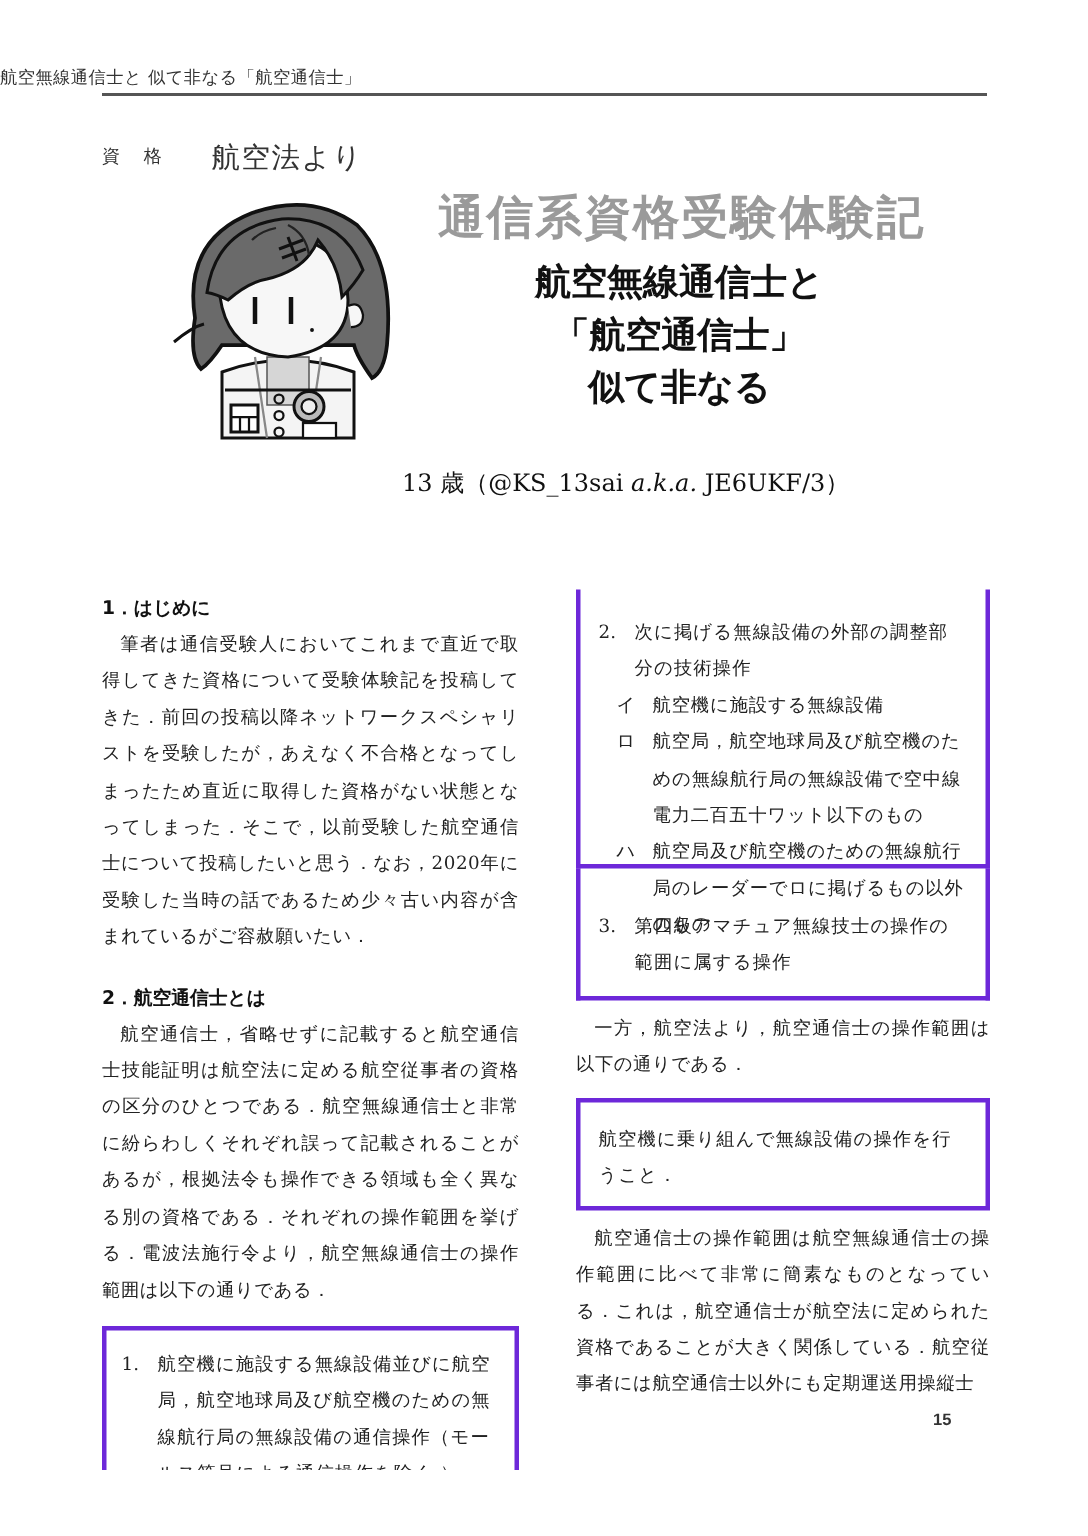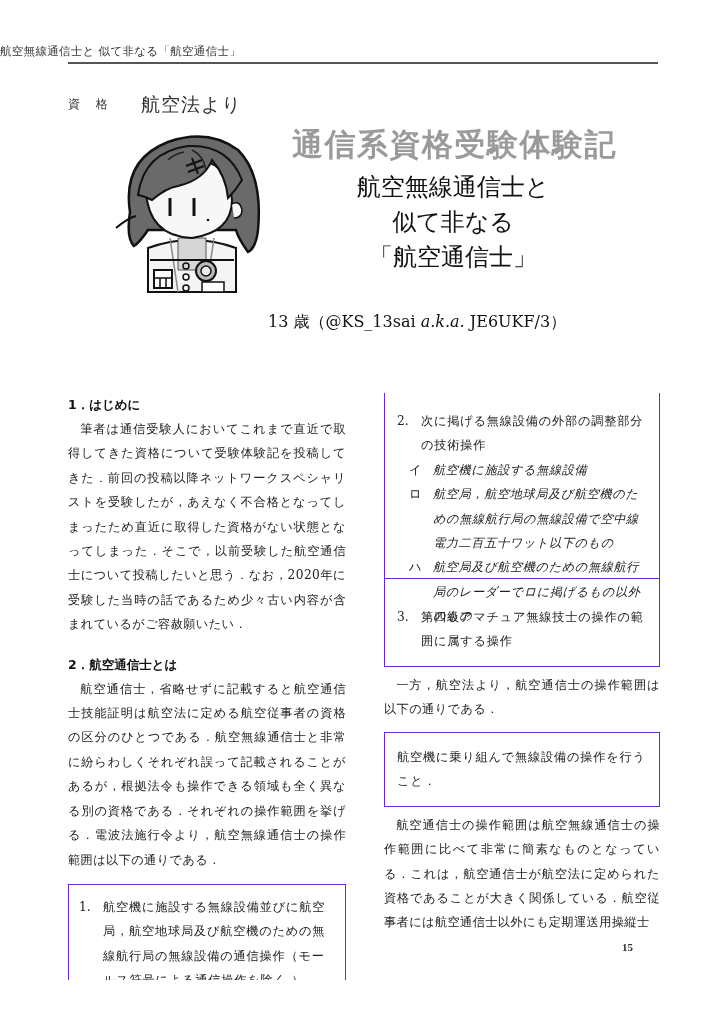--- a/index.html
+++ b/index.html
@@ -20,21 +20,21 @@
   .qual-name {
     position: absolute; left: 141px; top: 92px; font-size: 19px; color: #333; letter-spacing: 1px;
   }
 
   .series-title {
     position: absolute; left: 292px; top: 124px; font-size: 31px; font-weight: bold;
     color: #9a9a9a; letter-spacing: 1.5px; white-space: nowrap;
   }
   .main-title {
     position: absolute; left: 348px; top: 170px; width: 210px; text-align: center;
-    font-size: 24px; font-weight: normal; line-height: 35px; color: #111;
+    font-size: 24px; font-weight: bold; line-height: 35px; color: #111;
   }
   .byline {
     position: absolute; left: 268px; top: 312px; font-size: 16px; color: #111; white-space: nowrap;
   }
   .byline i { font-style: italic; }
 
   .avatar {
     position: absolute; left: 108px; top: 120px; width: 165px; height: 175px;
   }
 
@@ -44,34 +44,34 @@
   .col-left { left: 68px; top: 393px; width: 278px; }
   .col-right { left: 384px; top: 393px; width: 276px; }
 
   .sec-head {
     font-family: "DejaVu Sans", "Liberation Sans", sans-serif; font-weight: bold;
     font-size: 12.5px; line-height: 24px; color: #111;
   }
   .para { text-indent: 1em; text-align: justify; letter-spacing: 0.4px; }
 
   .box {
-    border: 1px solid #6d28d9; padding: 8px 12px; font-size: 12.2px; line-height: 24.4px;
+    border: 3px solid #6d28d9; padding: 8px 12px; font-size: 12.2px; line-height: 24.4px;
   }
   .box-open-bottom { border-bottom: none; }
   .box-open-top { border-top: none; }
 
   .list-item { display: flex; }
   .list-item .num { width: 24px; flex: 0 0 24px; }
   .list-item .txt { flex: 1; letter-spacing: 0.8px; }
   .sub-item { display: flex; padding-left: 12px; }
   .sub-item .kana { width: 24px; flex: 0 0 24px; }
-  .sub-item .txt { flex: 1; letter-spacing: 0.6px; font-style: italic; }
+  .sub-item .txt { flex: 1; letter-spacing: 0.6px; }
 
   .page-number {
-    position: absolute; left: 622px; top: 941px; font-family: Liberation Serif, serif;
+    position: absolute; left: 622px; top: 941px; font-family: Liberation Sans, sans-serif;
     font-size: 11px; font-weight: bold; color: #333;
   }
 </style>
 </head>
 <body>
 
 <div class="running-head">航空無線通信士と 似て非なる「航空通信士」</div>
 <div class="head-rule"></div>
 
 <div class="qual-label">資 格</div>
@@ -108,22 +108,22 @@
     <circle cx="100" cy="100" r="1.3" fill="#111"></circle>
 
     <path d="M8 108 Q20 98 28 96" stroke="#111" stroke-width="2" fill="none"></path>
     <path d="M124 84 Q132 80 134 90 Q134 98 126 98" fill="#f7f7f7" stroke="#111" stroke-width="1.5"></path>
   </svg>
 </div>
 
 <div class="series-title">通信系資格受験体験記</div>
 <div class="main-title">
   <div>航空無線通信士と</div>
+  <div>「航空通信士」</div>
   <div>似て非なる</div>
-  <div>「航空通信士」</div>
 </div>
 <div class="byline"><span>13 歳（@KS_13sai </span><i>a.k.a.</i><span> JE6UKF/3）</span></div>
 
 <div class="col col-left">
   <div class="sec-head">1．はじめに</div>
   <p class="para">筆者は通信受験人においてこれまで直近で取得してきた資格について受験体験記を投稿してきた．前回の投稿以降ネットワークスペシャリストを受験したが，あえなく不合格となってしまったため直近に取得した資格がない状態となってしまった．そこで，以前受験した航空通信士について投稿したいと思う．なお，2020年に受験した当時の話であるため少々古い内容が含まれているがご容赦願いたい．</p>
   <div class="sec-head" style="margin-top:16px;">2．航空通信士とは</div>
   <p class="para">航空通信士，省略せずに記載すると航空通信士技能証明は航空法に定める航空従事者の資格の区分のひとつである．航空無線通信士と非常に紛らわしくそれぞれ誤って記載されることがあるが，根拠法令も操作できる領域も全く異なる別の資格である．それぞれの操作範囲を挙げる．電波法施行令より，航空無線通信士の操作範囲は以下の通りである．</p>
 
   <div class="box box-open-bottom" style="margin-top:12px; padding:10px 10px 0 10px; height:96px; overflow:hidden;">

